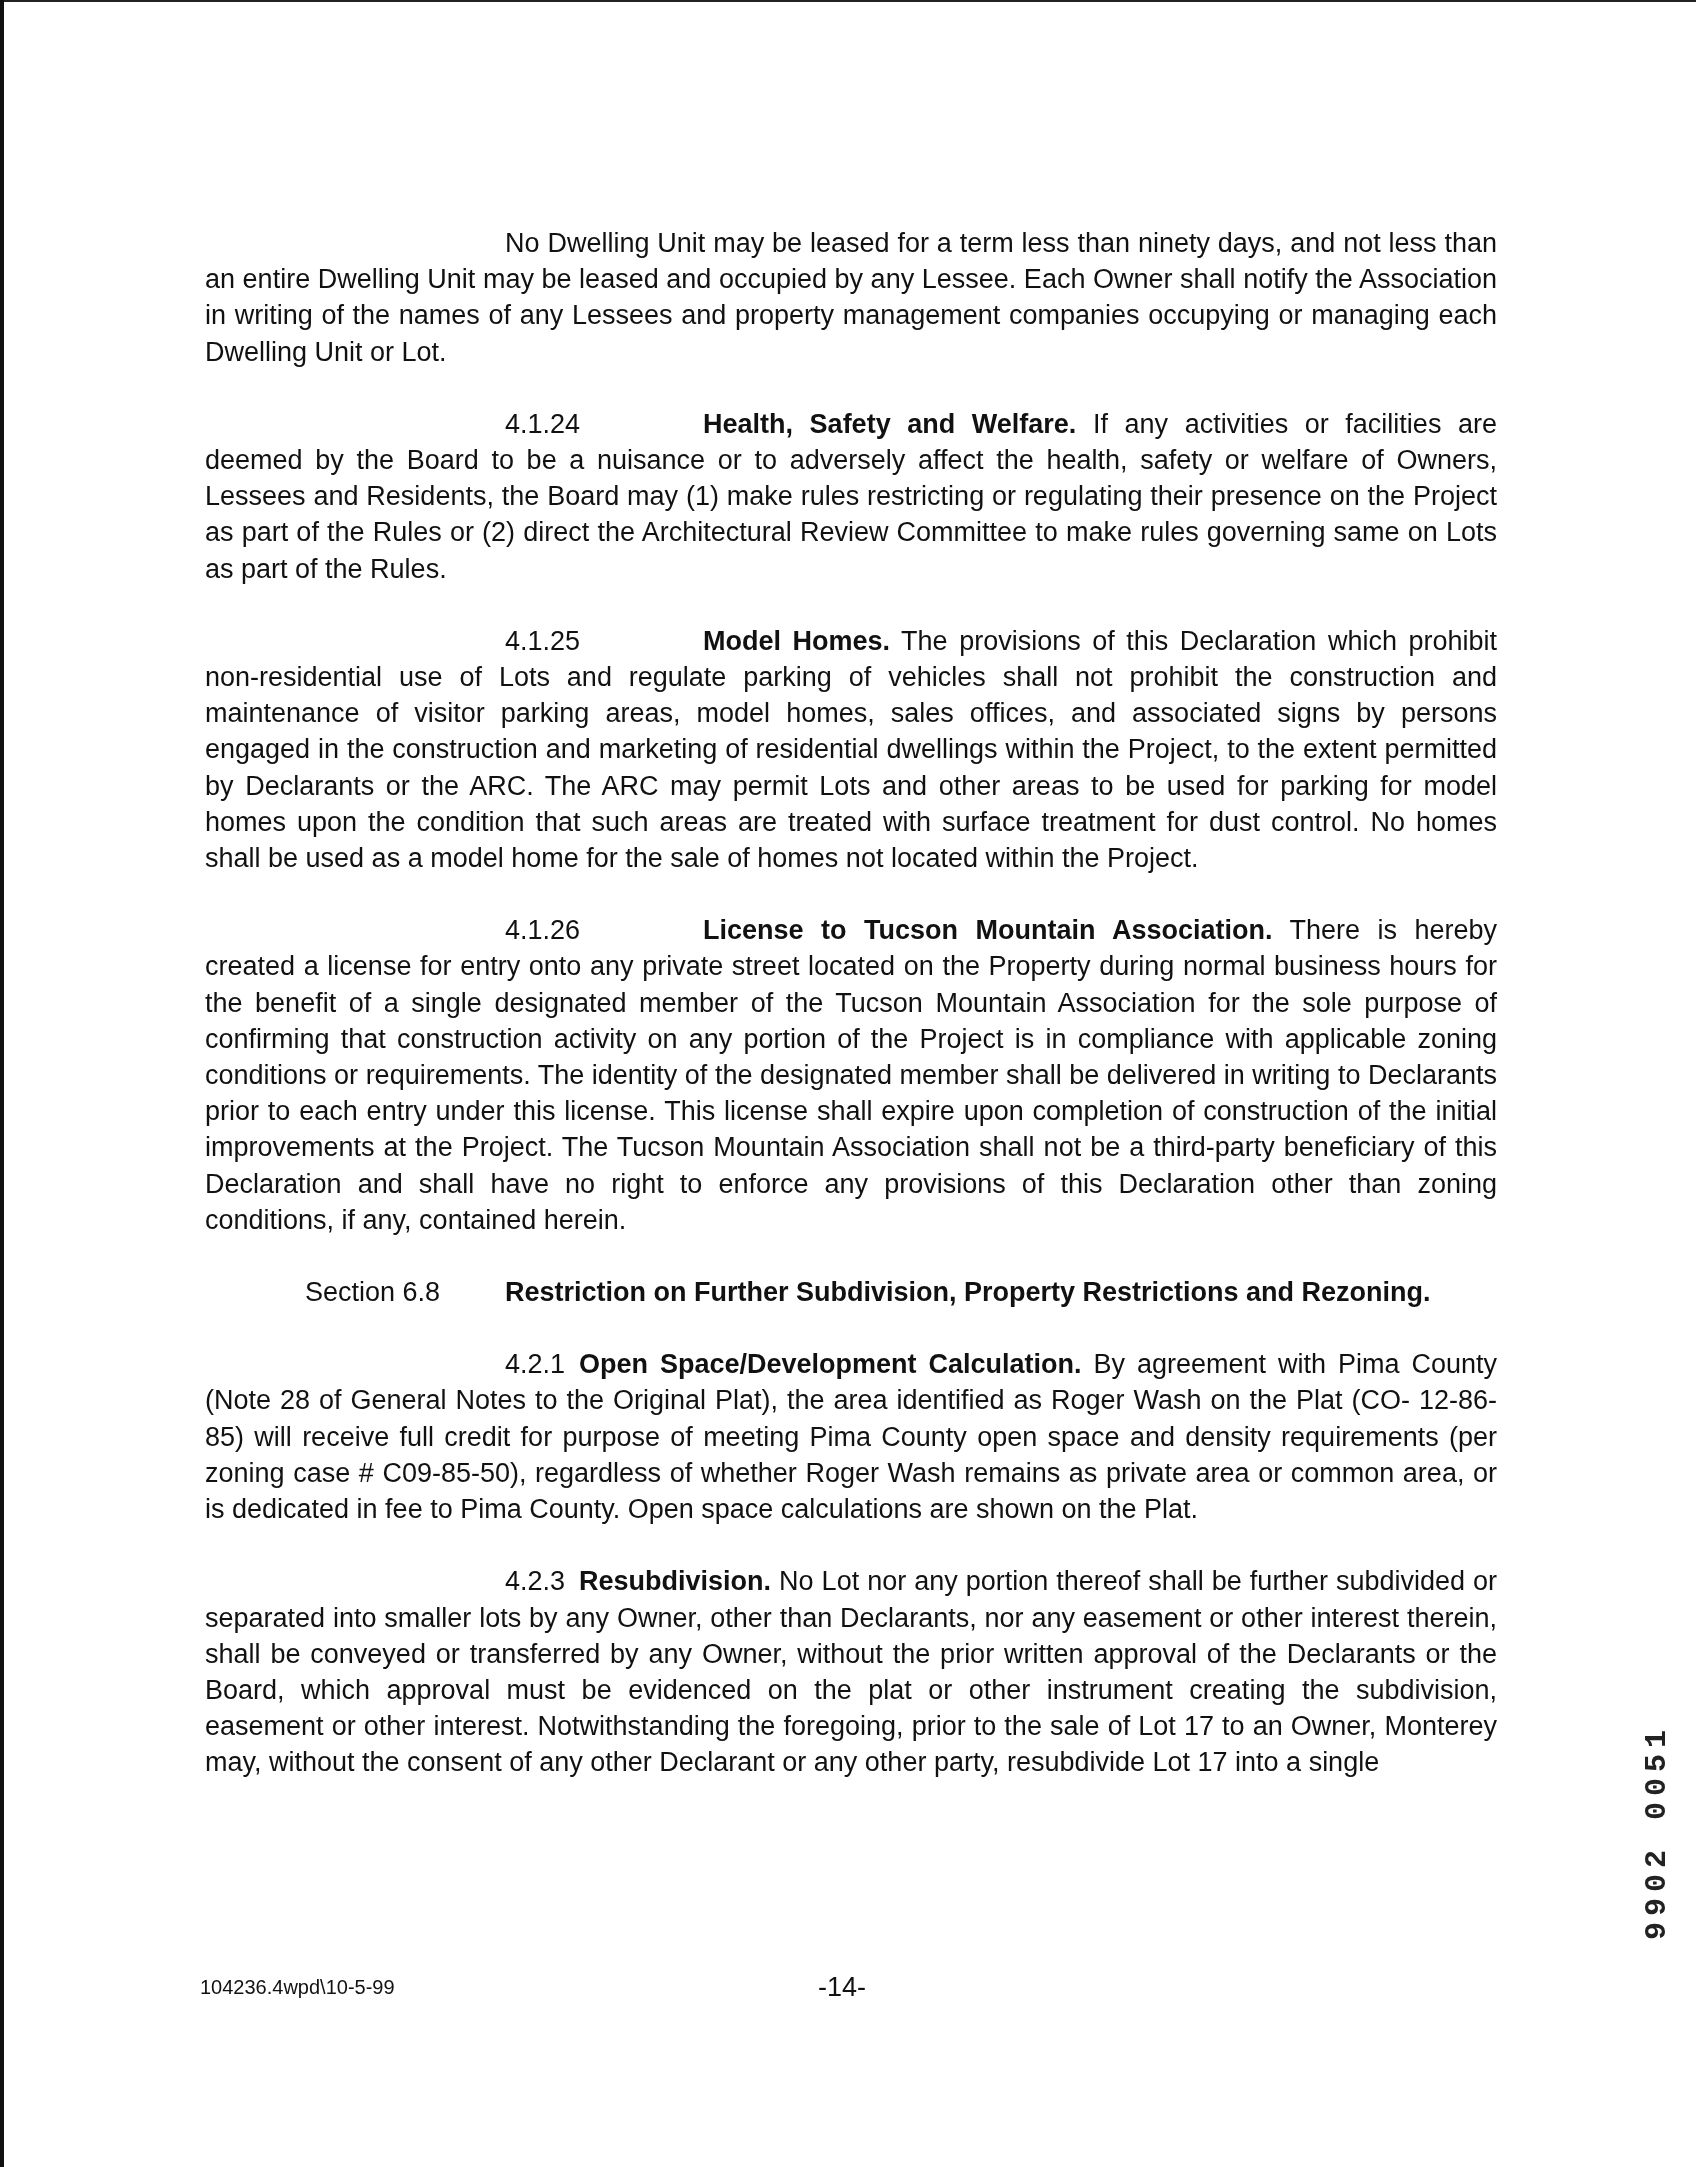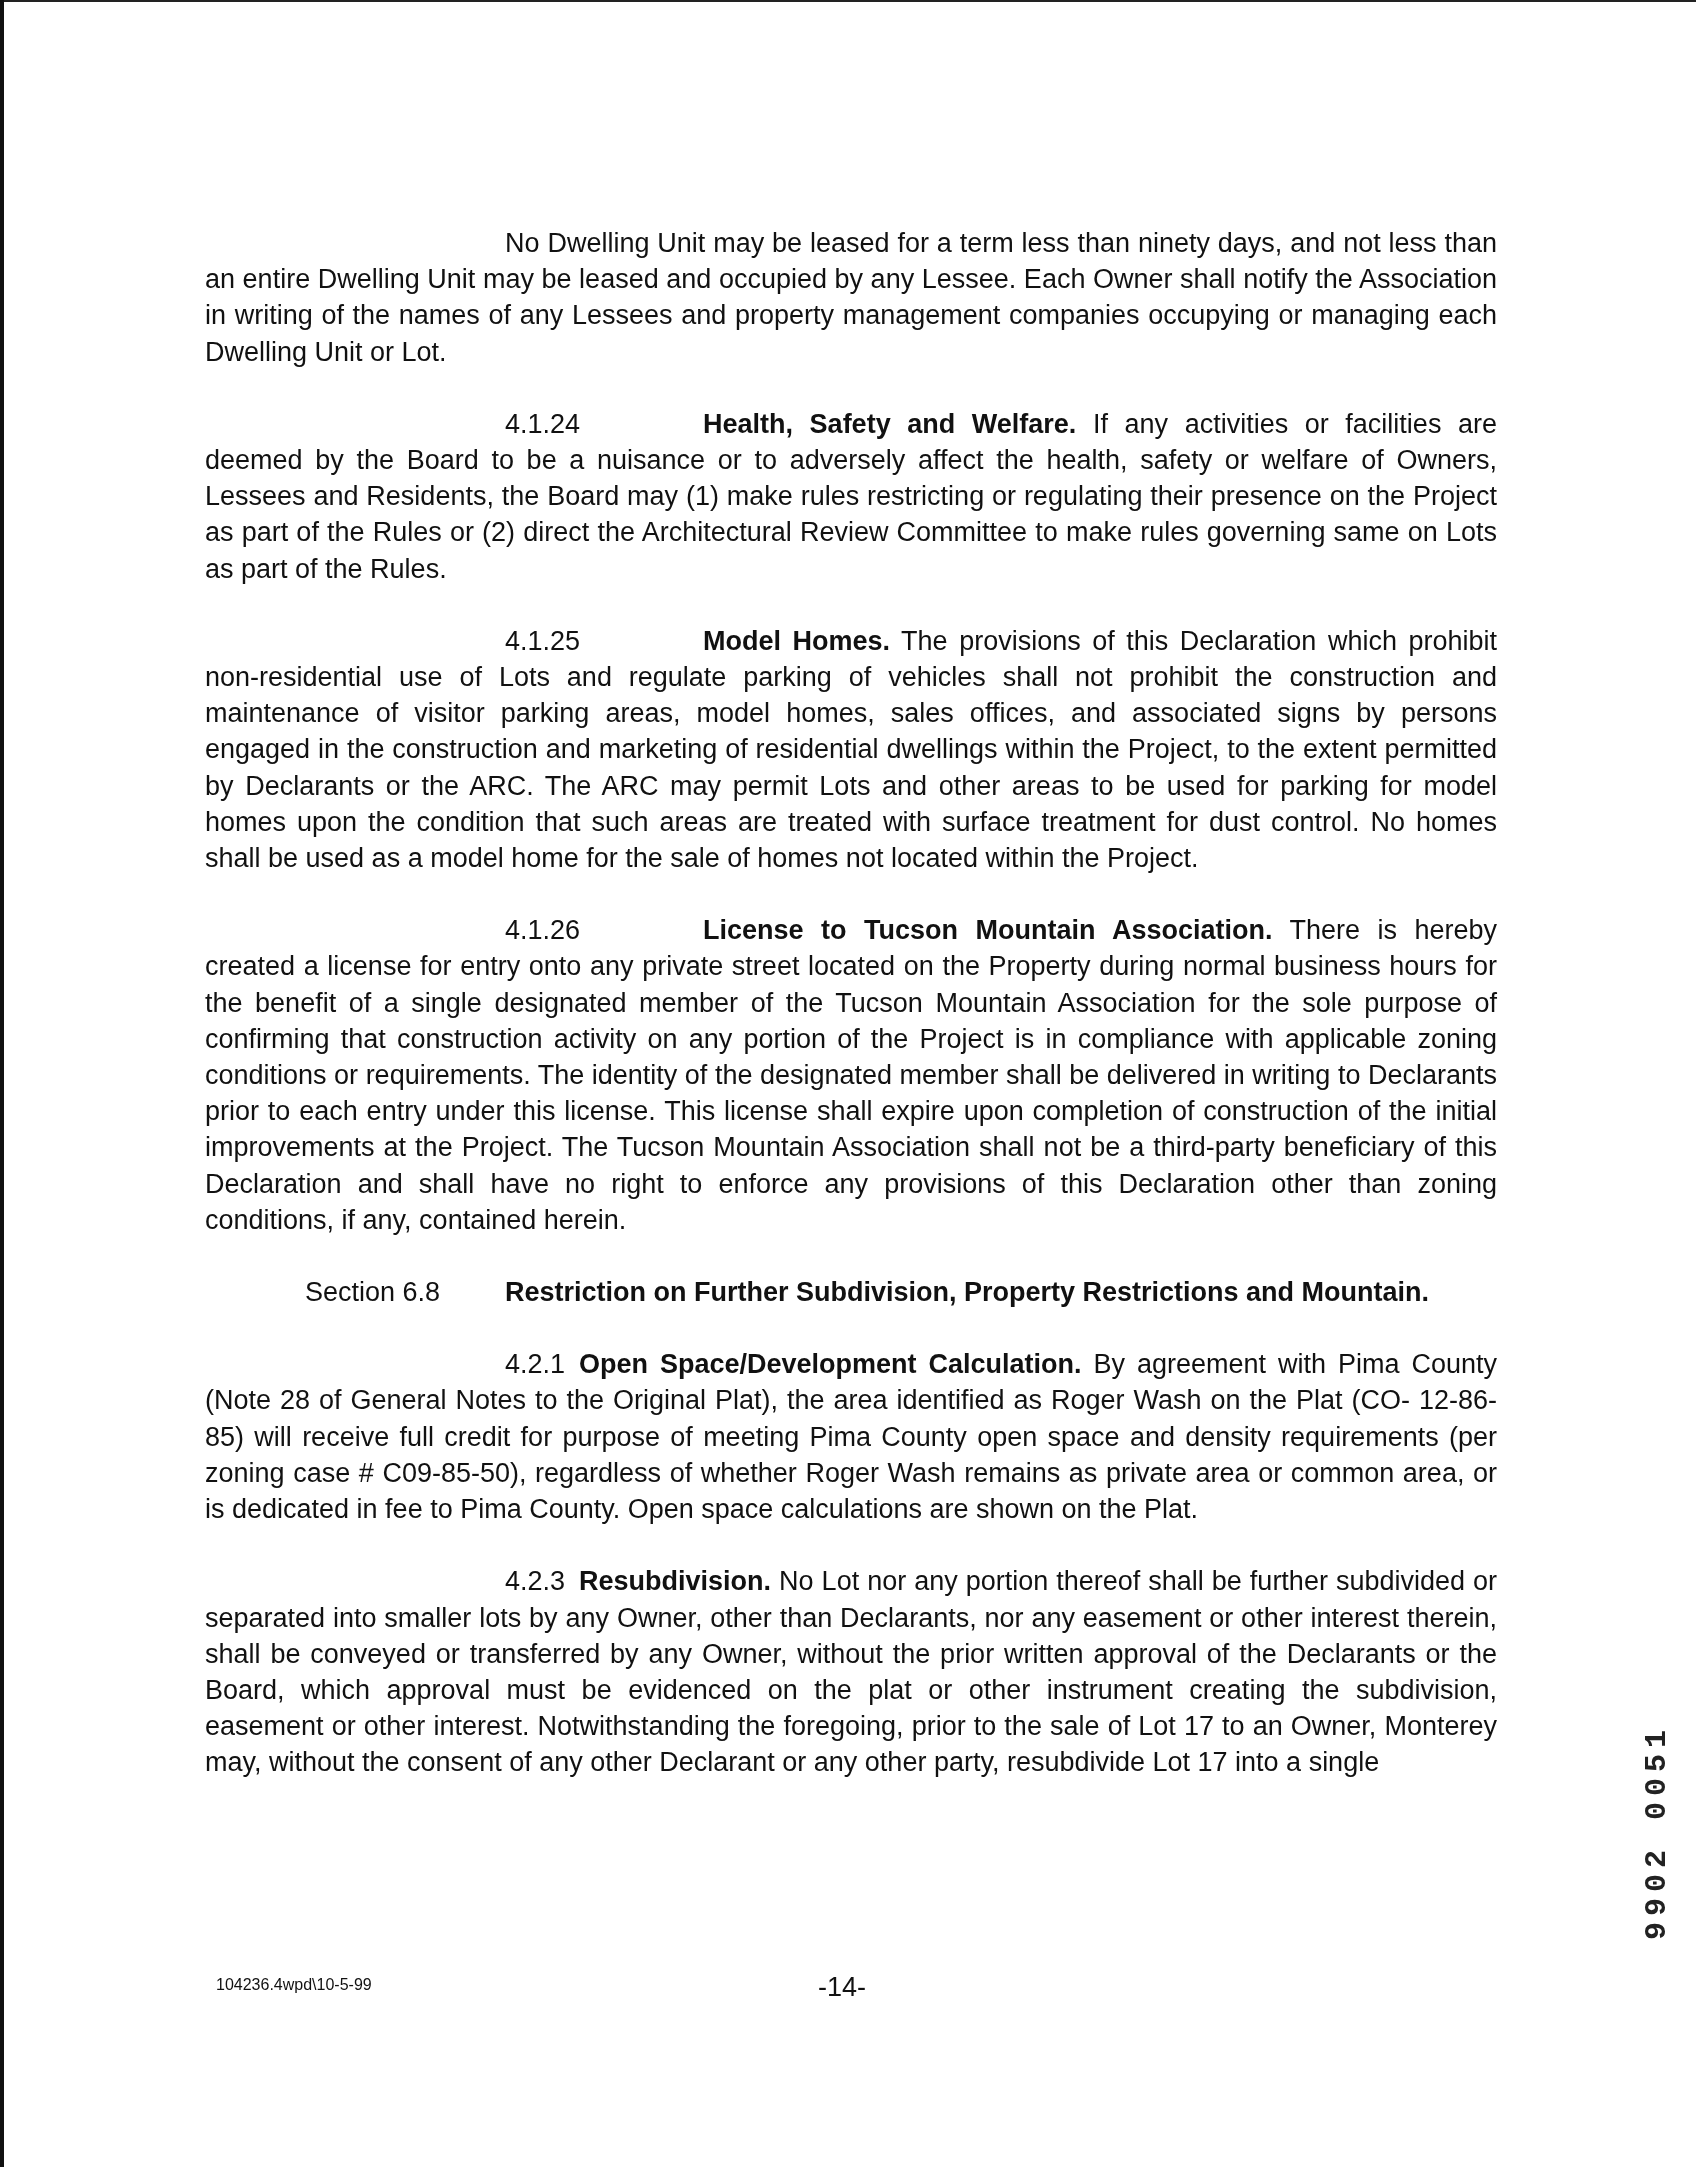--- a/index.html
+++ b/index.html
@@ -13,21 +13,21 @@
   .para { text-align: justify; margin: 0 0 36px 0; }
   .para.last { margin-bottom: 0; }
   .indent-first { text-indent: 300px; }
   .num { display: inline-block; text-indent: 0; }
   .num.wide { width: 198px; }
   .num.narrow { width: auto; margin-right: 14px; }
   b { font-weight: bold; }
   .section-heading { margin: 0 0 36px 0; padding-left: 100px; white-space: nowrap; }
   .section-heading .sec-label { display: inline-block; width: 200px; }
   .footer { position: absolute; top: 1976px; font-family: "Liberation Sans", sans-serif; color: #111; }
-  .footer-file { left: 216px; font-size: 16px; }
+  .footer-file { left: 200px; font-size: 20px; }
   .footer-page { left: 818px; font-size: 27px; top: 1972px; }
   .stamp {
     position: absolute; left: 1640px; top: 1940px; transform-origin: left top; transform: rotate(-90deg);
     font-family: "Liberation Mono", monospace; font-size: 30px; font-weight: bold; color: #222; white-space: nowrap; letter-spacing: 6px;
   }
 </style>
 </head>
 <body>
 
 <div class="page-edge-top"></div>
@@ -45,21 +45,21 @@
 
   <p class="para indent-first">
     <span class="num wide">4.1.25</span><b>Model Homes.</b><span>  The provisions of this Declaration which prohibit non-residential use of Lots and regulate parking of vehicles shall not prohibit the construction and maintenance of visitor parking areas, model homes, sales offices, and associated signs by persons engaged in the construction and marketing of residential dwellings within the Project, to the extent permitted by Declarants or the ARC.  The ARC may permit Lots and other areas to be used for parking for model homes upon the condition that such areas are treated with surface treatment for dust control.  No homes shall be used as a model home for the sale of homes not located within the Project.</span>
   </p>
 
   <p class="para indent-first">
     <span class="num wide">4.1.26</span><b>License to Tucson Mountain Association.</b><span>  There is hereby created a license for entry onto any private street located on the Property during normal business hours for the benefit of a single designated member of the Tucson Mountain Association for the sole purpose of confirming that construction activity on any portion of the Project is in compliance with applicable zoning conditions or requirements.  The identity of the designated member shall be delivered in writing to Declarants prior to each entry under this license.  This license shall expire upon completion of construction of the initial improvements at the Project.  The Tucson Mountain Association shall not be a third-party beneficiary of this Declaration and shall have no right to enforce any provisions of this Declaration other than zoning conditions, if any, contained herein.</span>
   </p>
 
   <p class="section-heading">
-    <span class="sec-label">Section 6.8</span><b>Restriction on Further Subdivision, Property Restrictions and Mountain.</b>
+    <span class="sec-label">Section 6.8</span><b>Restriction on Further Subdivision, Property Restrictions and Rezoning.</b>
   </p>
 
   <p class="para indent-first">
     <span class="num narrow">4.2.1</span><b>Open Space/Development Calculation.</b><span>   By agreement with Pima County (Note 28 of General Notes to the Original Plat), the area identified as Roger Wash on the Plat (CO- 12-86-85) will receive full credit for purpose of meeting Pima County open space and density requirements (per zoning case # C09-85-50), regardless of whether Roger Wash remains as private area or common area, or is dedicated in fee to Pima County.  Open space calculations are shown on the Plat.</span>
   </p>
 
   <p class="para indent-first last">
     <span class="num narrow">4.2.3</span><b>Resubdivision.</b><span>   No Lot nor any portion thereof shall be further subdivided or separated into smaller lots by any Owner, other than Declarants, nor any easement or other interest therein, shall be conveyed or transferred by any Owner, without the prior written approval of the Declarants or the Board, which approval must be evidenced on the plat or other instrument creating the subdivision, easement or other interest. Notwithstanding the foregoing, prior to the sale of Lot 17 to an Owner, Monterey may, without the consent of any other Declarant or any other party, resubdivide Lot 17 into a single</span>
   </p>
 </div>

